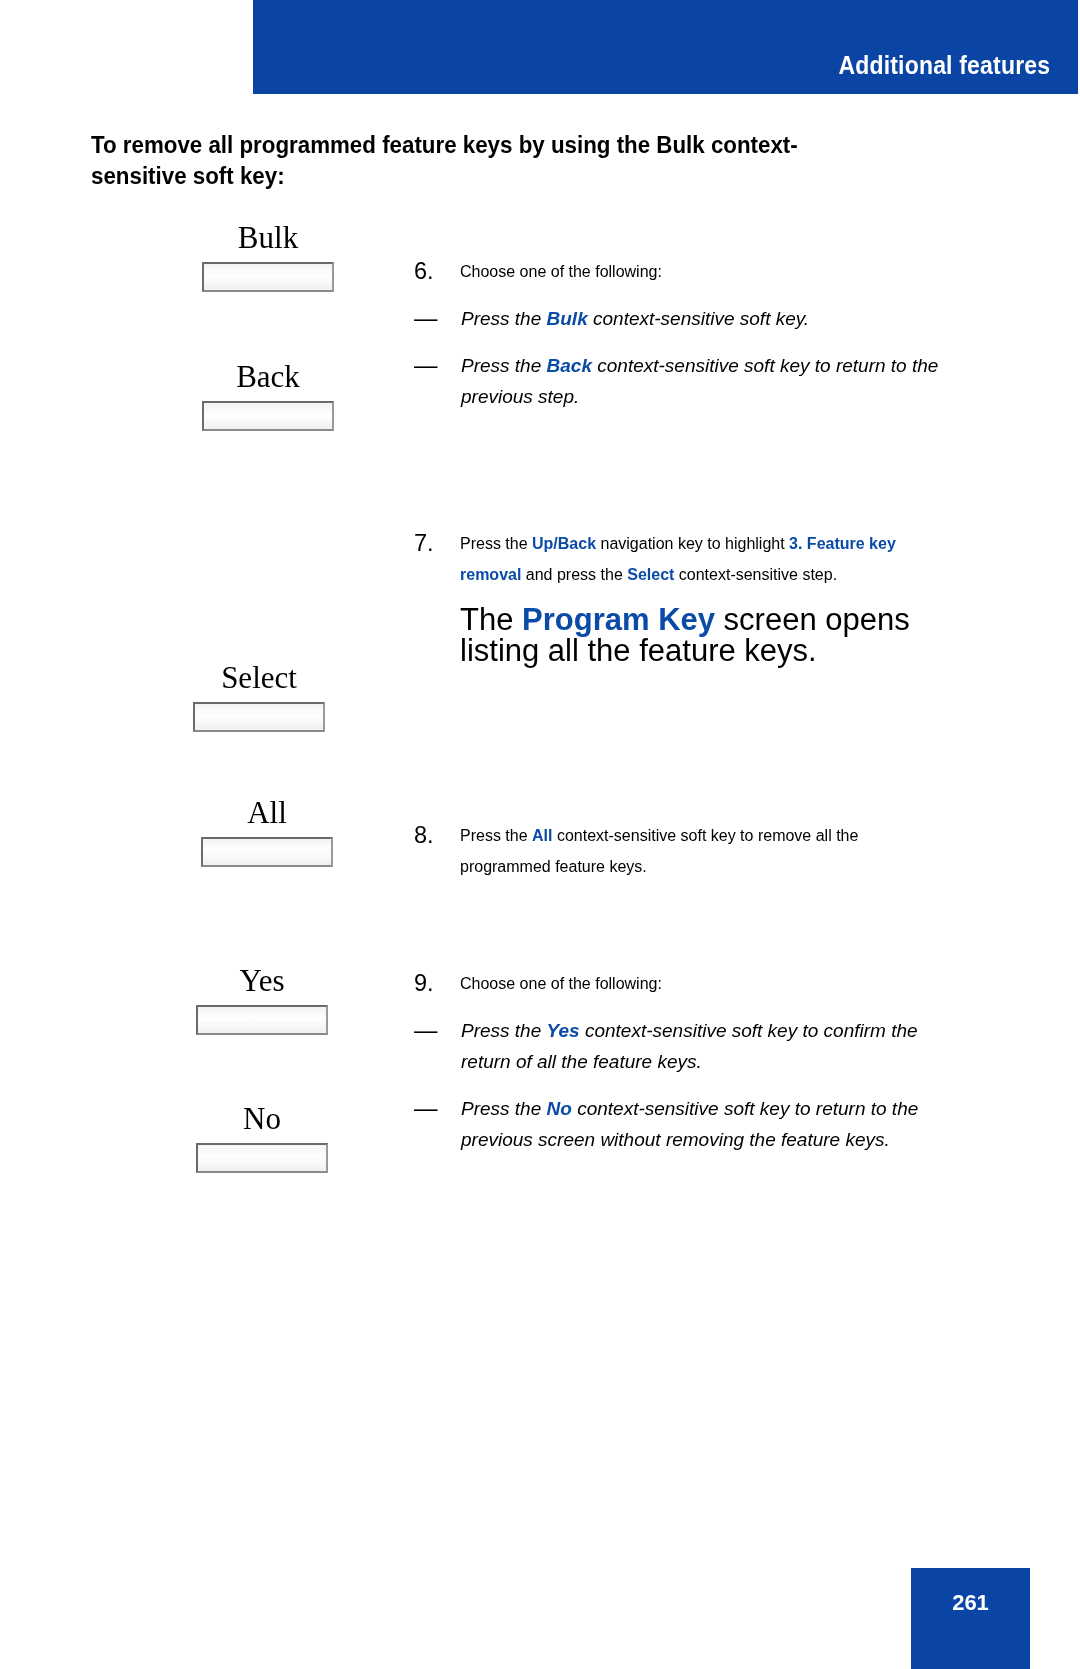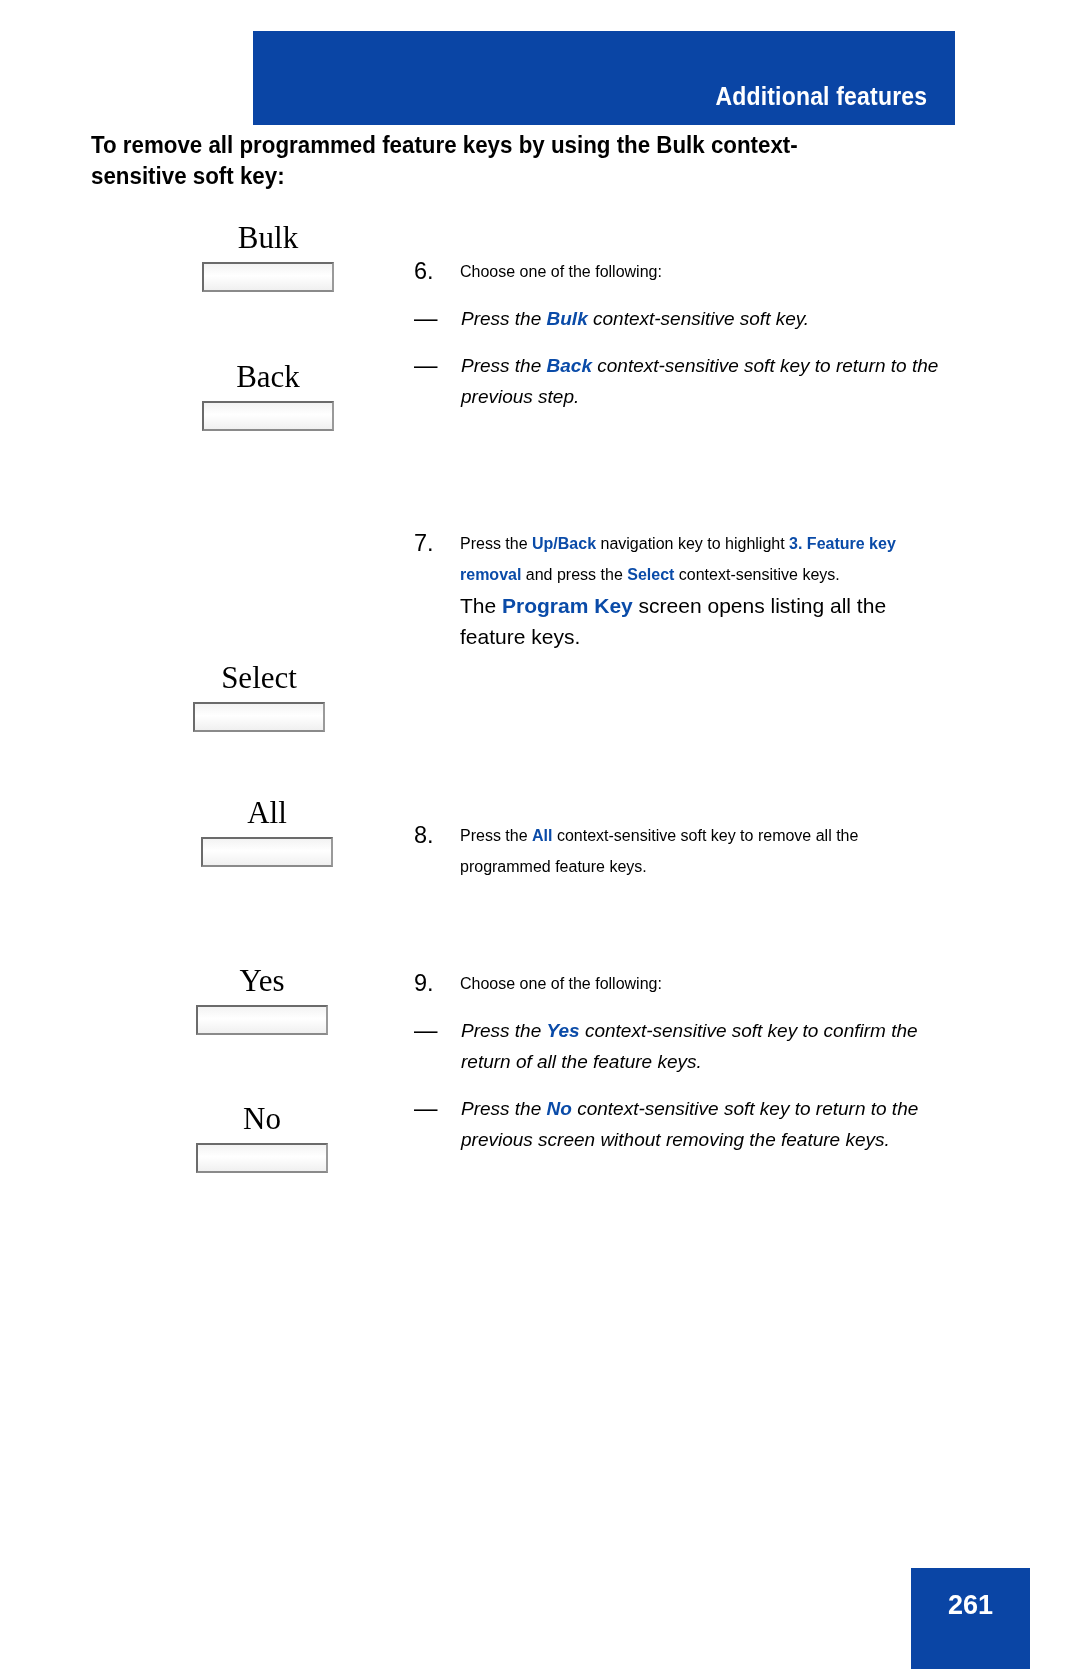--- a/index.html
+++ b/index.html
@@ -13,25 +13,24 @@
     position: relative;
     font-family: "Liberation Sans", sans-serif;
     overflow: hidden;
   }
 
   
   .header-banner {
     position: absolute;
     left: 253px;
     top: 0;
-    width: 702px;
+    width: 825px;
     height: 94px;
     background: #0A45A5;
     box-sizing: border-box;
-    margin-top: 31px;
   }
   .header-banner-title {
     position: absolute;
     right: 28px;
     bottom: 14px;
     color: #ffffff;
     font-size: 25px;
     font-weight: bold;
     letter-spacing: 0.2px;
     font-family: "Liberation Sans", sans-serif;
@@ -114,22 +113,23 @@
     flex: 0 0 47px;
     font-size: 23.5px;
     line-height: 31px;
   }
   .substep-text {
     font-size: 19px;
     line-height: 31px;
     font-style: italic;
   }
   .note-text {
-    font-size: 21px;
-    line-height: 31px;
+    font-size: 31px;
+    line-height: 31px;
+    margin-top: 14px;
   }
   .kw {
     color: #0A4BA8;
     font-weight: bold;
   }
 
   
   .page-box {
     position: absolute;
     left: 911px;
@@ -138,21 +138,21 @@
     height: 101px;
     background: #0A45A5;
   }
   .page-num {
     position: absolute;
     left: 0;
     top: 22px;
     width: 119px;
     text-align: center;
     color: #ffffff;
-    font-size: 27px;
+    font-size: 22px;
     font-weight: bold;
   }
 </style>
 </head>
 <body>
 
 <div class="header-banner">
   <div class="header-banner-title">Additional features</div>
 </div>
 
@@ -206,21 +206,21 @@
       <div class="substep-text">
         <span>Press the </span><span class="kw">Back</span><span> context-sensitive soft key to return to the previous step.</span>
       </div>
     </div>
   </div>
 
   <div class="step" style="left:414px; top:528px; width:505px;">
     <div class="step-row">
       <div class="step-num">7.</div>
       <div class="step-text">
-        <span>Press the </span><span class="kw">Up/Back</span><span> navigation key to highlight </span><span class="kw">3. Feature key removal</span><span> and press the </span><span class="kw">Select</span><span> context-sensitive keys.</span>
+        <span>Press the </span><span class="kw">Up/Back</span><span> navigation key to highlight </span><span class="kw">3. Feature key removal</span><span> and press the </span><span class="kw">Select</span><span> context-sensitive step.</span>
       </div>
     </div>
     <div class="step-row">
       <div class="step-num"></div>
       <div class="note-text">
         <span>The </span><span class="kw">Program Key</span><span> screen opens listing all the feature keys.</span>
       </div>
     </div>
   </div>
 

